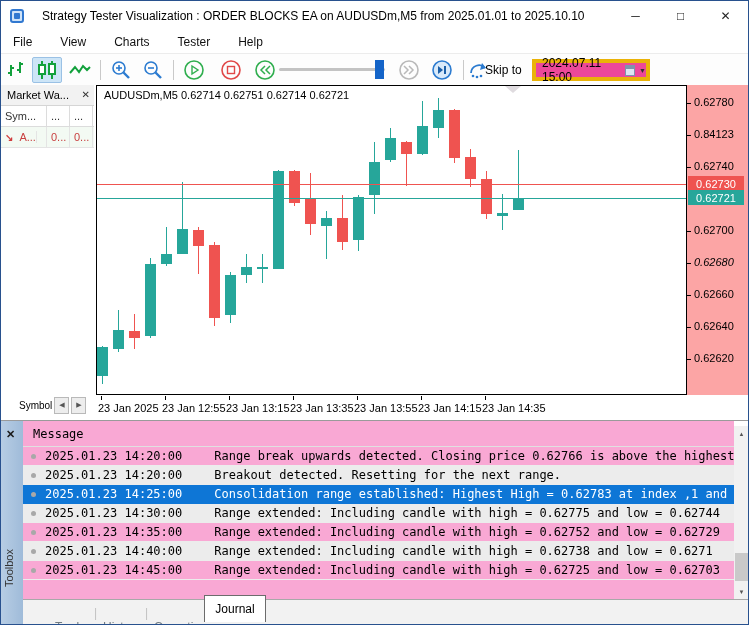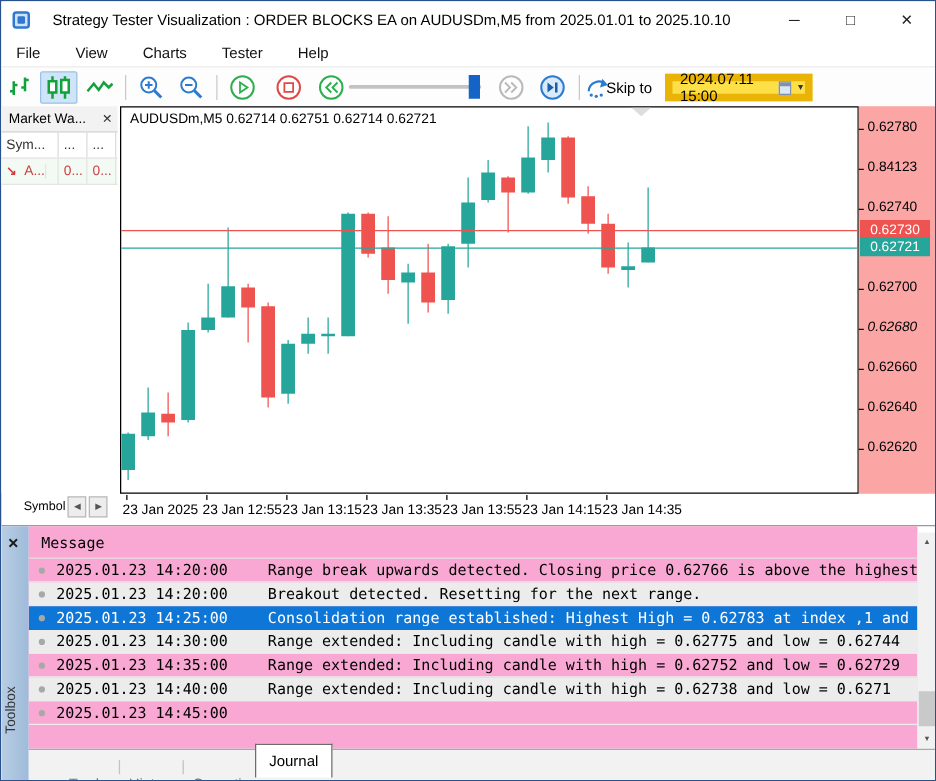--- a/index.html
+++ b/index.html
@@ -26,22 +26,22 @@
   .menu-item { padding:0 14px; height:22px; line-height:22px; }
   .menu-item:first-child { padding-left:12px; }
 
   
   #toolbar { position:absolute; left:0; top:52px; width:100%; height:32px; background:#fdfdfd;
              border-top:1px solid #ececec; }
   .tbtn { position:absolute; top:3px; height:26px; display:flex; align-items:center; justify-content:center; }
   .tsep { position:absolute; top:6px; width:1px; height:20px; background:#c9c9c9; }
   .sel-btn { background:#cde5f7; border:1px solid #9ac1e5; border-radius:2px; }
   #skip-label { position:absolute; left:484px; top:9px; font-size:12px; color:#000; }
-  #datebox { position:absolute; left:531px; top:5px; width:118px; height:22px; border:6px solid #eab308;
-             background:#fde047; display:flex; align-items:center; font-size:12px; padding-left:6px; }
+  #datebox { position:absolute; left:531px; top:5px; width:118px; height:22px; border:4px solid #eab308;
+             background:#ec4899; display:flex; align-items:center; font-size:12px; padding-left:6px; }
   #cal-icon { width:12px; height:11px; border:1px solid #7f92ad; background:#dde6f2; margin-left:6px; position:relative; }
   #cal-icon:before { content:""; position:absolute; left:0; top:0; right:0; height:3px; background:#7f92ad; }
   #date-drop { font-size:7px; color:#333; margin-left:4px; }
   #speed-slider { position:absolute; left:278px; top:14px; width:106px; height:3px; background:#c3c3c3; border-radius:2px; }
   #slider-handle { position:absolute; left:96px; top:-8px; width:9px; height:19px; background:#1464c8; }
 
   
   #market-watch { position:absolute; left:0; top:84px; width:93px; height:310px; background:#fff;
                   font-size:11px; }
   #mw-header { height:21px; background:#f2f2f2; border-bottom:1px solid #d5d5d5;
@@ -390,20 +390,21 @@
             <span class="jmsg">Range extended: Including candle with high = 0.62752 and low = 0.62729</span>
           </div>
           <div class="jrow alt">
             <span class="jbullet"></span>
             <span class="jtime">2025.01.23 14:40:00</span>
             <span class="jmsg">Range extended: Including candle with high = 0.62738 and low = 0.6271</span>
           </div>
           <div class="jrow">
             <span class="jbullet"></span>
             <span class="jtime">2025.01.23 14:45:00</span>
+            <span class="jmsg">Range extended: Including candle with high = 0.62725 and low = 0.62703</span>
           </div>
         </div>
     </div>
     <div id="journal-scrollbar">
       <div class="sbarrow" id="sb-up">▲</div>
       <div id="sb-thumb"></div>
       <div class="sbarrow" id="sb-down">▼</div>
     </div>
     <div id="bottom-tabs">
       <span class="btab" style="left:32px;">Trade</span>

